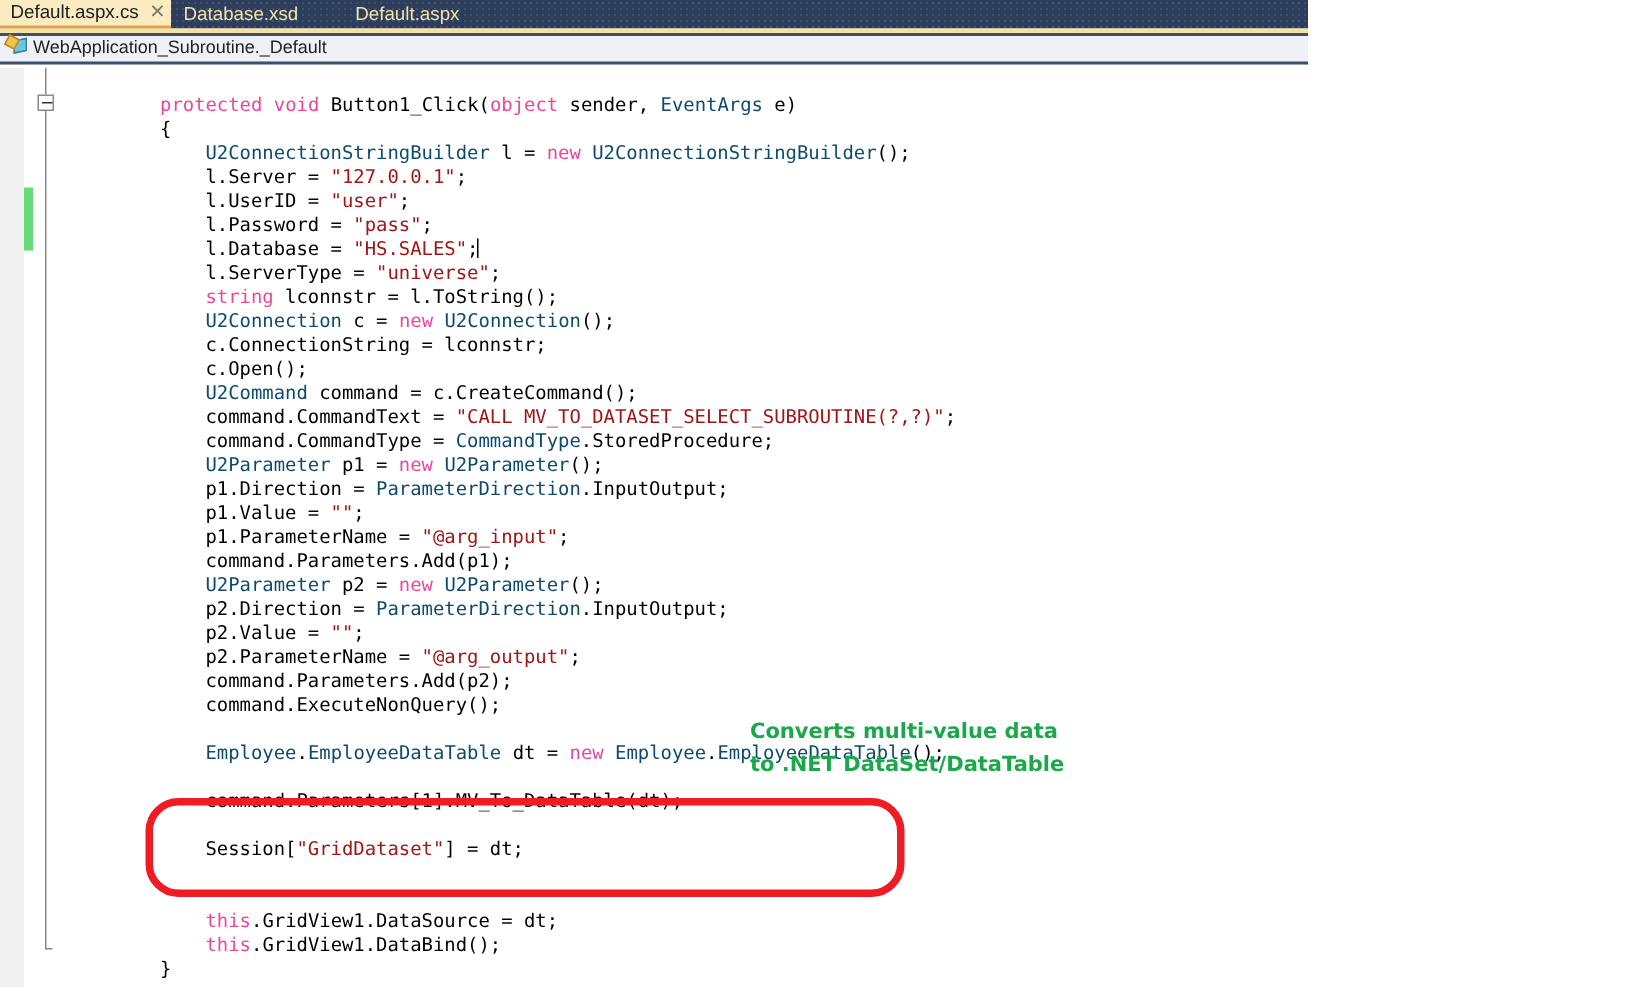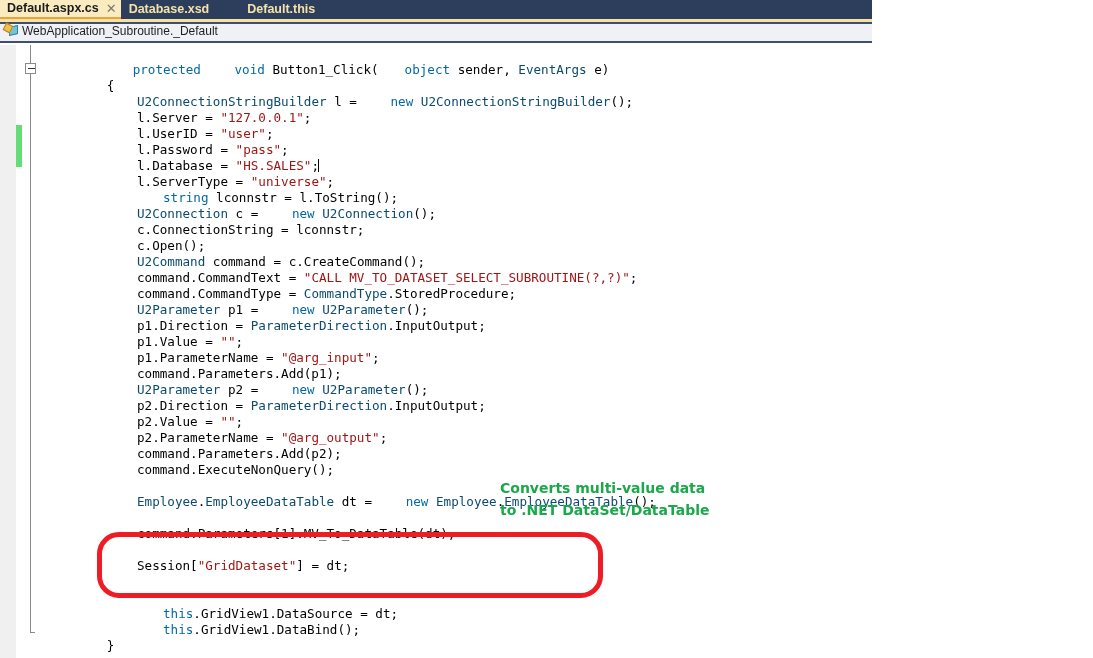--- a/index.html
+++ b/index.html
@@ -34,21 +34,20 @@
     left: 0; top: 0;
     width: 872px;
     height: 19px;
     background-color: #2d3e5c;
     background-image:
       radial-gradient(rgba(255,255,255,0.10) 0.6px, transparent 0.7px);
     background-size: 4px 4px;
     display: flex;
     align-items: flex-end;
     overflow: hidden;
-    font-weight: bold;
   }
   .tab {
     display: flex;
     align-items: center;
     height: 19px;
     padding: 0 8px 0 7px;
     font-size: 12.5px;
     color: #f5e2a8;
     white-space: nowrap;
     cursor: default;
@@ -192,21 +191,21 @@
     color: #000000;
     white-space: pre;
   }
   .code .ln {
     height: 16px;
     padding-left: 46px;
     white-space: pre;
   }
 
   
-  .kw   { color: #0369a1; margin-left: 26px; }
+  .kw   { color: #ec4899; }
   .typ  { color: #0c4a6e; }
   .str  { color: #a31515; }
   .plain{ color: #000000; }
 
   .caret {
     display: inline-block;
     width: 1px;
     height: 13px;
     background: #000;
     vertical-align: -2px;
@@ -245,21 +244,21 @@
     <div class="tabbar">
       <div class="tab active">
         <span class="tab-label">Default.aspx.cs</span>
         <span class="tab-close">✕</span>
       </div>
       <div class="tab inactive">
         <span class="tab-label">Database.xsd</span>
       </div>
       <div class="tab-gap"></div>
       <div class="tab inactive">
-        <span class="tab-label">Default.this</span>
+        <span class="tab-label">Default.aspx</span>
       </div>
     </div>
     <div class="tabbar-underline"></div>
     <div class="tabbar-underline2"></div>
 
     <div class="navbar">
       <span class="nav-icon">
         <span class="cube"></span>
         <span class="spark"></span>
       </span>

